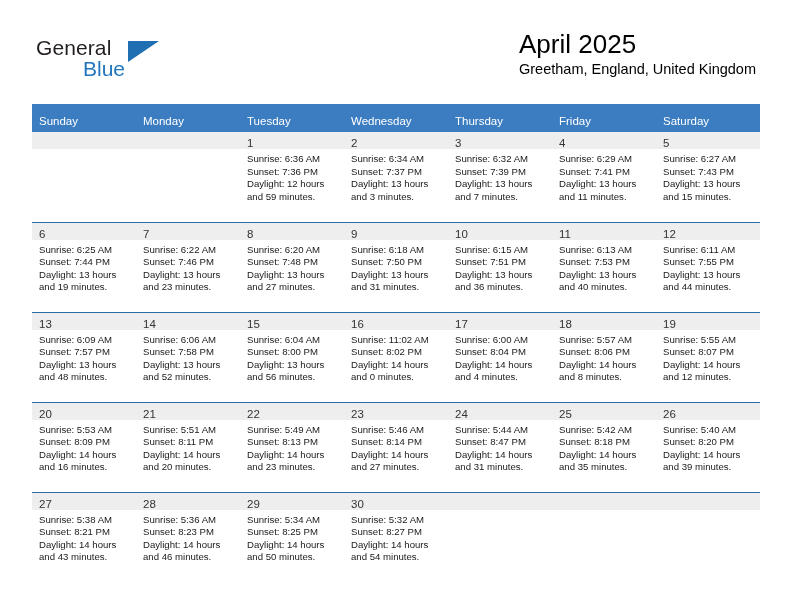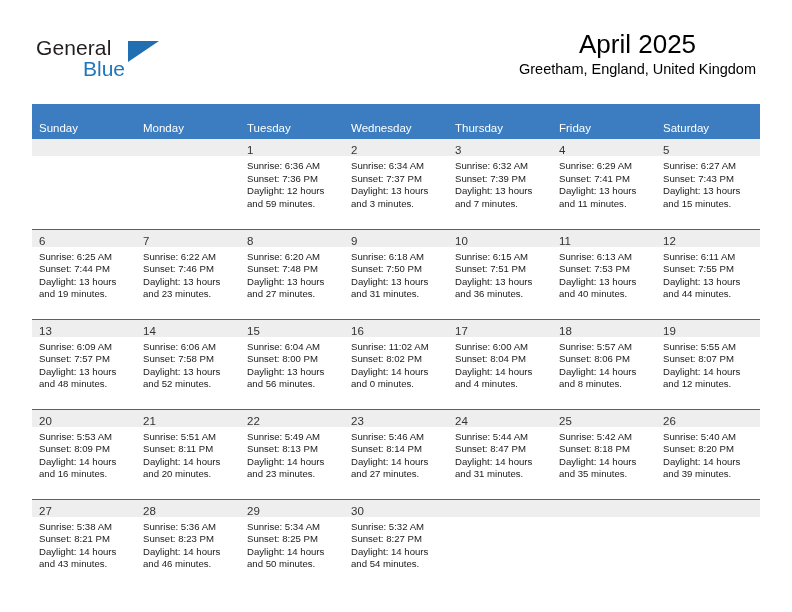--- a/index.html
+++ b/index.html
@@ -61,21 +61,21 @@
     width: 0;
     height: 0;
     border-left: 31px solid #1f6fb2;
     border-bottom: 21px solid transparent;
   }
 
   .title-block {
     position: absolute;
     right: 36px;
     top: 28px;
-    text-align: center;
+    text-align: left;
   }
   .cal-title {
     font-size: 26px;
     font-weight: normal;
     color: #000000;
     line-height: 32px;
     white-space: nowrap;
   }
   .cal-subtitle {
     margin-top: 0;
@@ -93,21 +93,21 @@
     width: 728px;
     border-collapse: collapse;
     table-layout: fixed;
   }
   .calendar th {
     background: #3b7dc0;
     color: #ffffff;
     font-size: 11.5px;
     font-weight: normal;
     text-align: left;
-    padding: 18px 0 5px 7px;
+    padding: 11px 0 5px 7px;
     height: 20px;
     vertical-align: middle;
     box-sizing: border-box;
   }
   .calendar td {
     width: 104px;
     height: 90px;
     vertical-align: top;
     padding: 0;
     border-top: 1.3px solid #2a6ca8;

